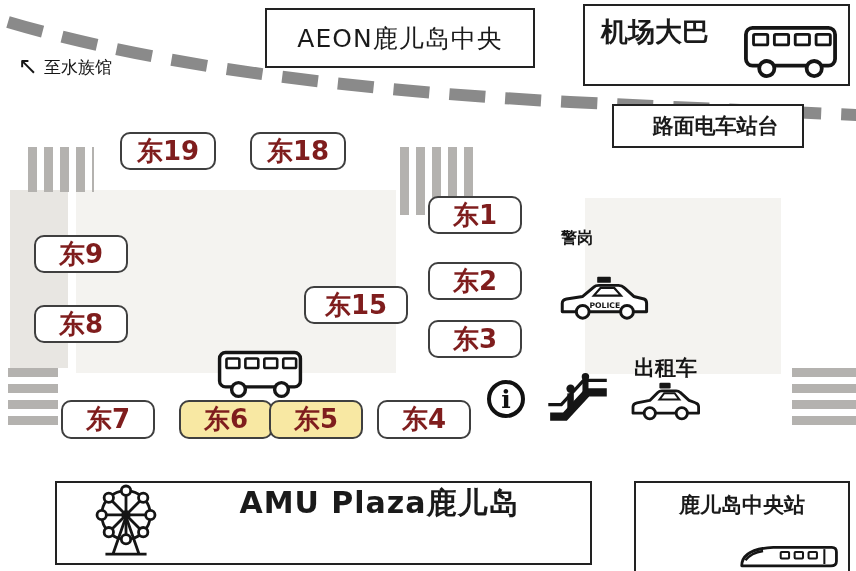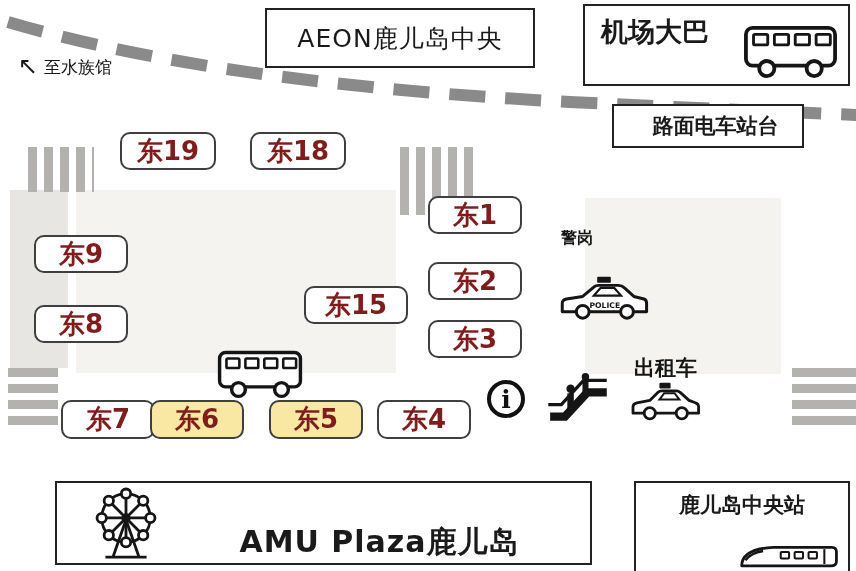--- a/index.html
+++ b/index.html
@@ -35,21 +35,21 @@
     position:absolute;z-index:4;width:38px;height:38px;border:4px solid #111;border-radius:50%;
     display:flex;align-items:center;justify-content:center;background:#fff;box-sizing:border-box;
     font-family:"DejaVu Serif","Liberation Serif",serif;font-weight:700;font-size:25px;color:#111;
   }
   
   .airport-box{justify-content:flex-start;align-items:flex-start;}
   .airport-box .title{margin:8px 0 0 16px;font-size:27px;font-weight:600;}
   
   .tram-box{font-size:21px;font-weight:600;padding-left:15px;}
   
-  .amu-box{display:flex;align-items:flex-end;}
+  .amu-box{display:flex;align-items:flex-start;}
   .amu-box .title{flex:1;text-align:center;font-size:30px;font-weight:600;letter-spacing:1px;}
   .station-box{justify-content:flex-start;}
   .station-box .title{position:absolute;top:8px;left:0;right:0;text-align:center;font-size:21px;font-weight:600;}
   svg{display:block;}
 </style>
 </head>
 <body>
 
 <div class="canvas">
 
@@ -94,21 +94,21 @@
 
   <div class="stop" style="left:120px;top:132px;width:96px;">东19</div>
   <div class="stop" style="left:250px;top:132px;width:96px;">东18</div>
   <div class="stop" style="left:428px;top:196px;width:94px;">东1</div>
   <div class="stop" style="left:428px;top:262px;width:94px;">东2</div>
   <div class="stop" style="left:428px;top:320px;width:94px;">东3</div>
   <div class="stop" style="left:304px;top:286px;width:104px;">东15</div>
   <div class="stop" style="left:34px;top:235px;width:94px;">东9</div>
   <div class="stop" style="left:34px;top:305px;width:94px;">东8</div>
   <div class="stop" style="left:61px;top:400px;width:94px;height:39px;">东7</div>
-  <div class="stop highlight" style="left:150px;top:400px;width:94px;height:39px;">东6</div>
+  <div class="stop highlight" style="left:179px;top:400px;width:94px;height:39px;">东6</div>
   <div class="stop highlight" style="left:269px;top:400px;width:94px;height:39px;">东5</div>
   <div class="stop" style="left:377px;top:400px;width:94px;height:39px;">东4</div>
 
   <div class="label-text" style="left:561px;top:228px;font-size:16px;font-weight:600;">警岗</div>
   <span class="icon" style="left:556px;top:276px;">
     <svg width="96" height="46" viewBox="0 0 112 54">
       <rect x="48" y="1" width="16" height="7" rx="1" fill="#151515"></rect>
       <path d="M7 42 V32 Q7 28 12 27 L31 24 L44 13 Q46 11 50 11 L73 11 Q77 11 80 14 L91 24 L103 27 Q106 28 106 32 V42 Z" fill="#fff" stroke="#151515" stroke-width="3.5" stroke-linejoin="round"></path>
       <path d="M44 23 L52 14 H68 L76 23 Z" fill="none" stroke="#151515" stroke-width="2.5"></path>
       <circle cx="31" cy="42" r="7.5" fill="#fff" stroke="#151515" stroke-width="3.5"></circle>

